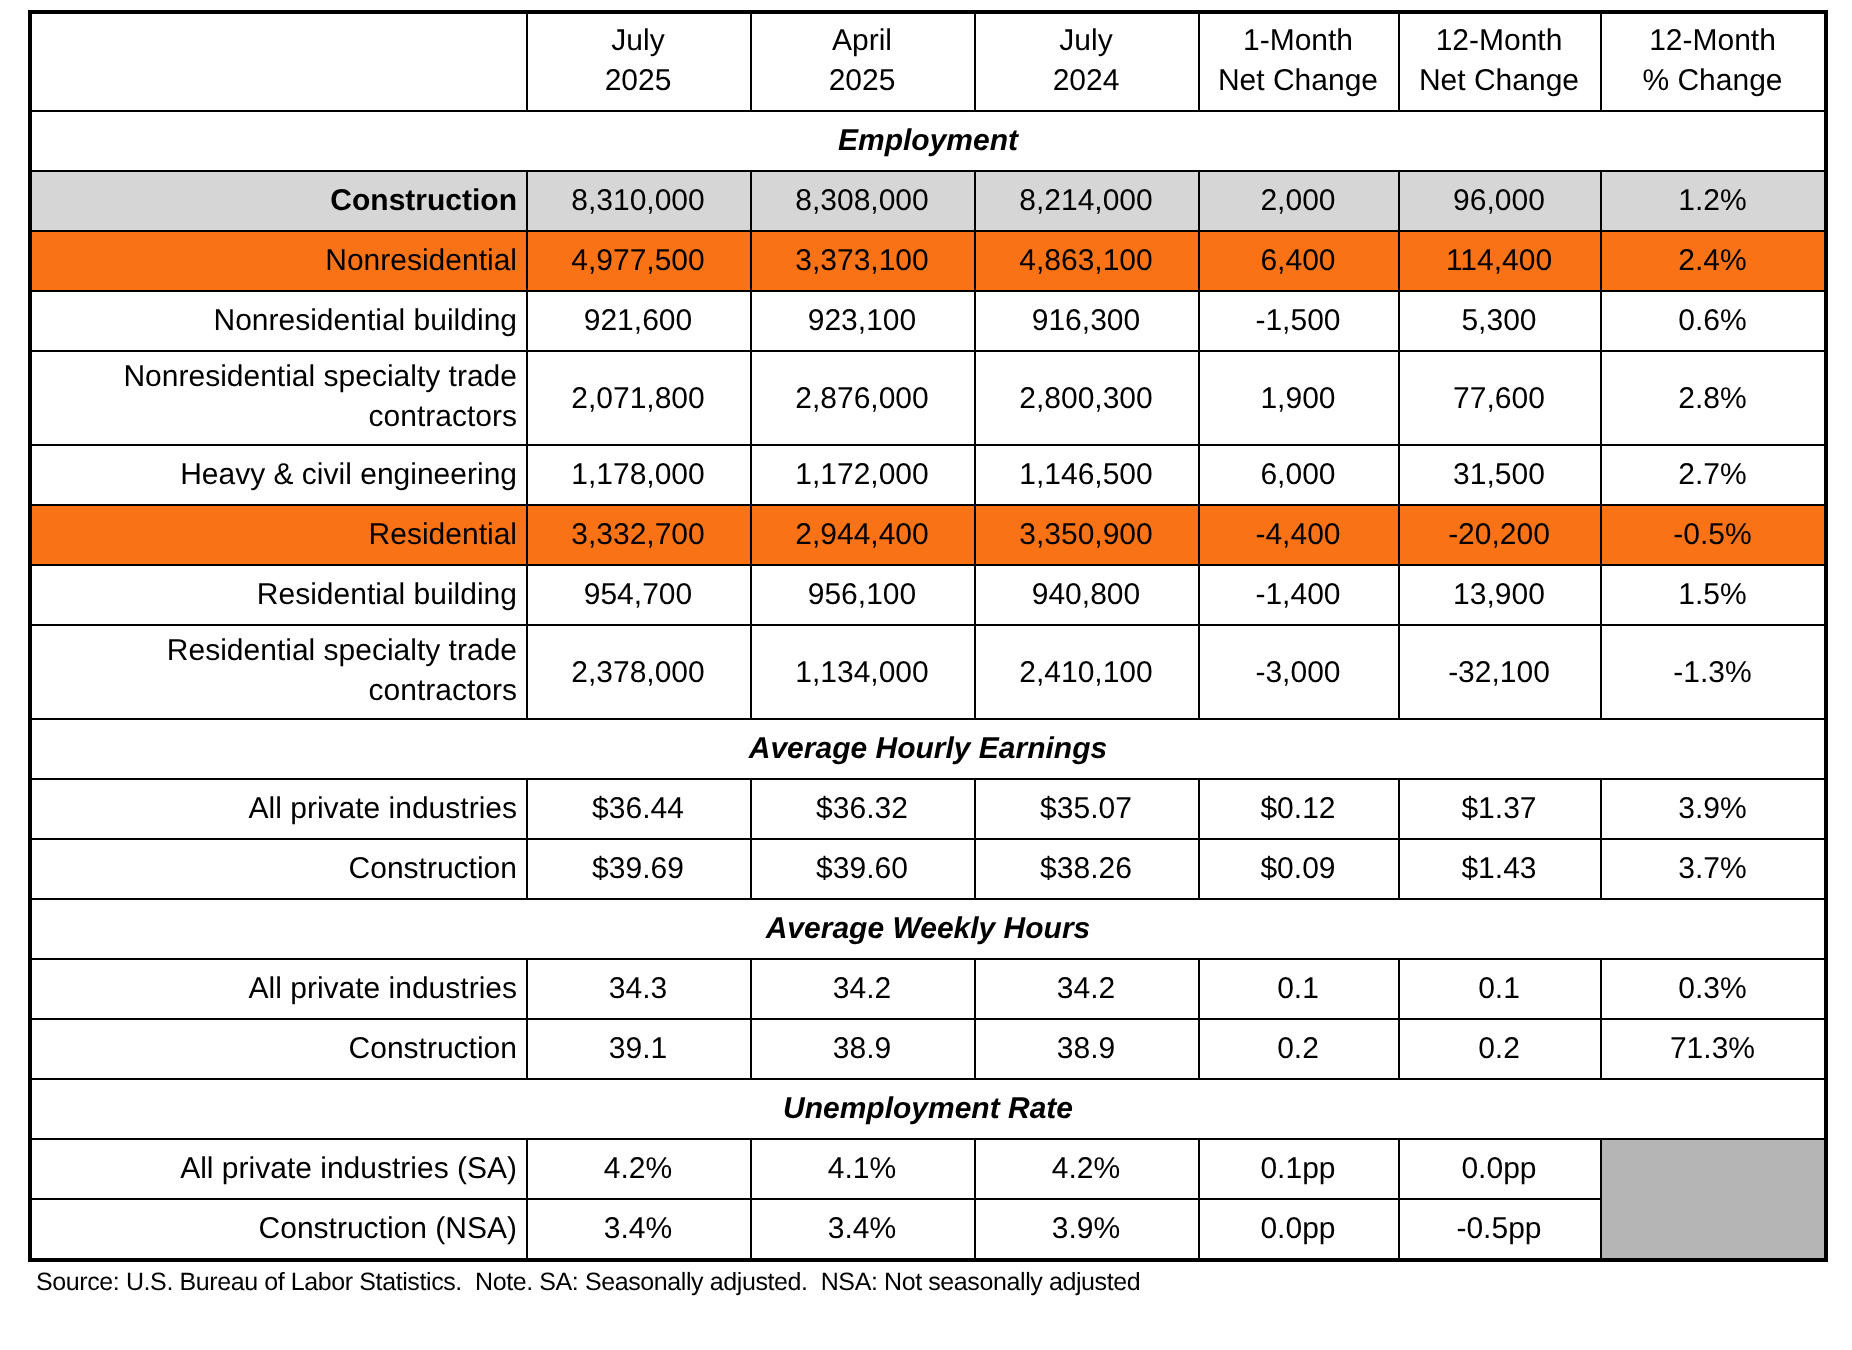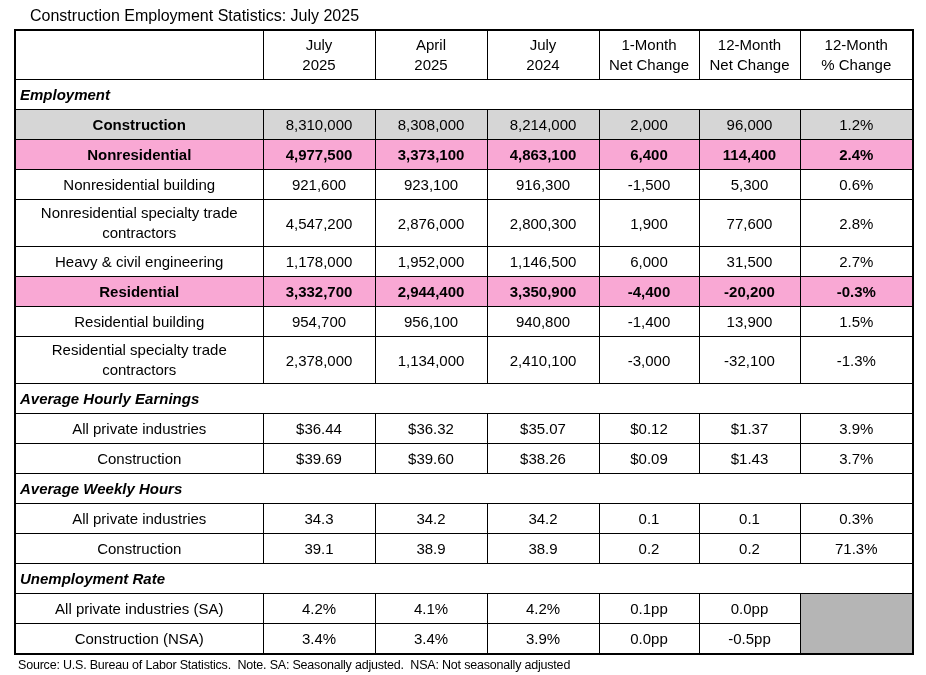--- a/index.html
+++ b/index.html
@@ -39,52 +39,51 @@
     text-align: center;
     vertical-align: middle;
     line-height: 20px;
     padding: 2px 1px;
     height: 42px;
   }
   th.colhead span { display: block; }
   tr.section-row td {
     font-weight: 700;
     font-style: italic;
-    text-align: left;
+    text-align: center;
     height: 23px;
     vertical-align: middle;
   }
   td.label {
-    text-align: center;
+    text-align: right;
     padding-left: 8px;
     height: 23px;
     vertical-align: middle;
     line-height: 20px;
   }
   td.num {
     text-align: center;
     vertical-align: middle;
     height: 23px;
   }
   tr.row-total td { background: #d6d6d6; }
   tr.row-total td.label { font-weight: 700; }
-  tr.row-subtle td { background: #f9a8d4; font-weight: bold; }
+  tr.row-subtle td { background: #f97316; }
   td.blocked { background: #b5b5b5; }
   .source-note {
     font-size: 12.5px;
     letter-spacing: -0.2px;
     margin: 3px 0 16px 4px;
     white-space: pre;
   }
 </style>
 </head>
 <body>
 
 <div class="page">
-  <div class="page-title">Construction Employment Statistics: July 2025</div>
 
   <table class="stats">
     <colgroup>
       <col style="width:248px">
         <col style="width:112px">
         <col style="width:112px">
       <col style="width:112px">
         <col style="width:100px">
         <col style="width:101px">
         <col style="width:113px">
@@ -144,44 +143,44 @@
       <td class="label">Nonresidential building</td>
       <td class="num">921,600</td>
       <td class="num">923,100</td>
       <td class="num">916,300</td>
       <td class="num">-1,500</td>
       <td class="num">5,300</td>
       <td class="num">0.6%</td>
     </tr>
     <tr>
       <td class="label">Nonresidential specialty trade contractors</td>
-      <td class="num">4,547,200</td>
+      <td class="num">2,071,800</td>
       <td class="num">2,876,000</td>
       <td class="num">2,800,300</td>
       <td class="num">1,900</td>
       <td class="num">77,600</td>
       <td class="num">2.8%</td>
     </tr>
     <tr>
       <td class="label">Heavy &amp; civil engineering</td>
       <td class="num">1,178,000</td>
-      <td class="num">1,952,000</td>
+      <td class="num">1,172,000</td>
       <td class="num">1,146,500</td>
       <td class="num">6,000</td>
       <td class="num">31,500</td>
       <td class="num">2.7%</td>
     </tr>
     <tr class="row-subtle">
       <td class="label">Residential</td>
       <td class="num">3,332,700</td>
       <td class="num">2,944,400</td>
       <td class="num">3,350,900</td>
       <td class="num">-4,400</td>
       <td class="num">-20,200</td>
-      <td class="num">-0.3%</td>
+      <td class="num">-0.5%</td>
     </tr>
     <tr>
       <td class="label">Residential building</td>
       <td class="num">954,700</td>
       <td class="num">956,100</td>
       <td class="num">940,800</td>
       <td class="num">-1,400</td>
       <td class="num">13,900</td>
       <td class="num">1.5%</td>
     </tr>

